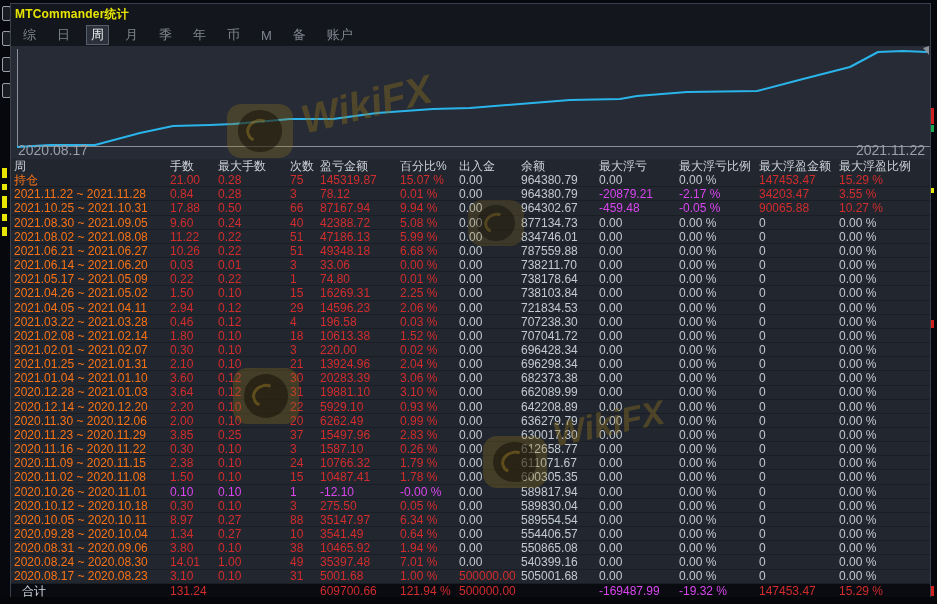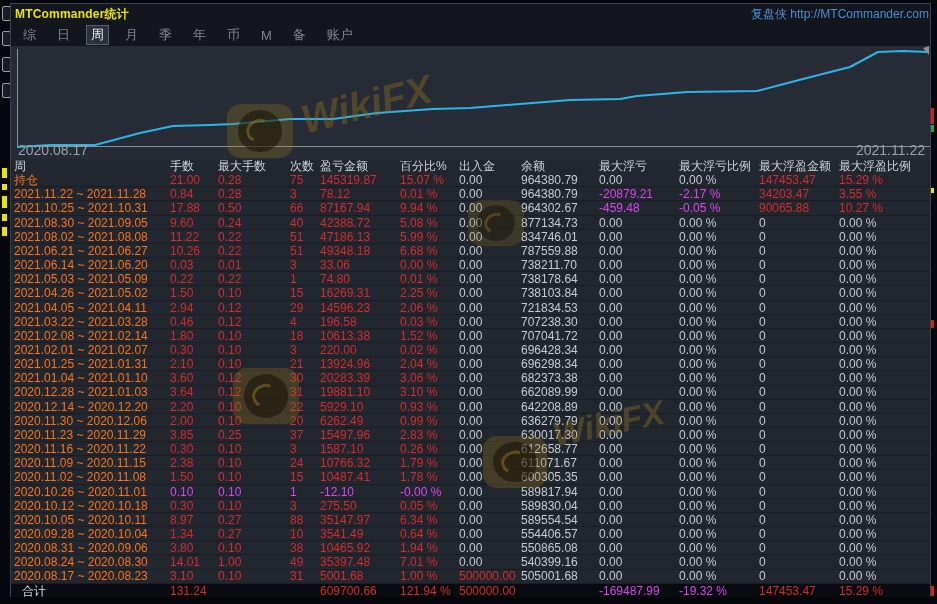--- a/index.html
+++ b/index.html
@@ -77,21 +77,20 @@
   <div class="rmark" style="top:586px;height:10px;background:#d02020;"></div>
 </div>
 
 <div class="bottom-strip">
   
 </div>
 
 <div class="main-window">
   <div class="titlebar">
     <span class="title">MTCommander统计</span>
-    <span class="brand">复盘侠 http://MTCommander.com</span>
   </div>
 
   <div class="tabbar">
       <div class="tab">综</div>
       <div class="tab">日</div>
       <div class="tab sel">周</div>
       <div class="tab">月</div>
       <div class="tab">季</div>
       <div class="tab">年</div>
       <div class="tab">币</div>
@@ -219,21 +218,21 @@
           <div class="cell c-r">33.06</div>
           <div class="cell c-r">0.00 %</div>
           <div class="cell c-w">0.00</div>
           <div class="cell c-w">738211.70</div>
           <div class="cell c-w">0.00</div>
           <div class="cell c-w">0.00 %</div>
           <div class="cell c-w">0</div>
           <div class="cell c-w">0.00 %</div>
         </div>
         <div class="trow">
-          <div class="cell c-d">2021.05.03 ~ 2021.05.09</div>
+          <div class="cell c-d">2021.05.17 ~ 2021.05.09</div>
           <div class="cell c-r">0.22</div>
           <div class="cell c-r">0.22</div>
           <div class="cell c-r">1</div>
           <div class="cell c-r">74.80</div>
           <div class="cell c-r">0.01 %</div>
           <div class="cell c-w">0.00</div>
           <div class="cell c-w">738178.64</div>
           <div class="cell c-w">0.00</div>
           <div class="cell c-w">0.00 %</div>
           <div class="cell c-w">0</div>

